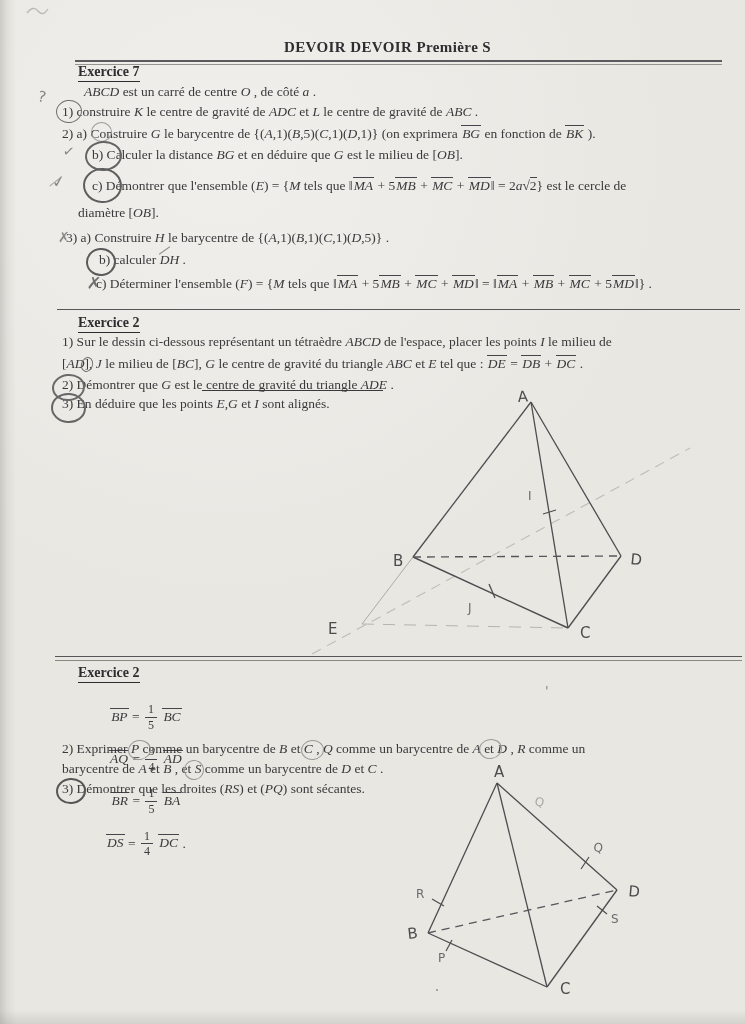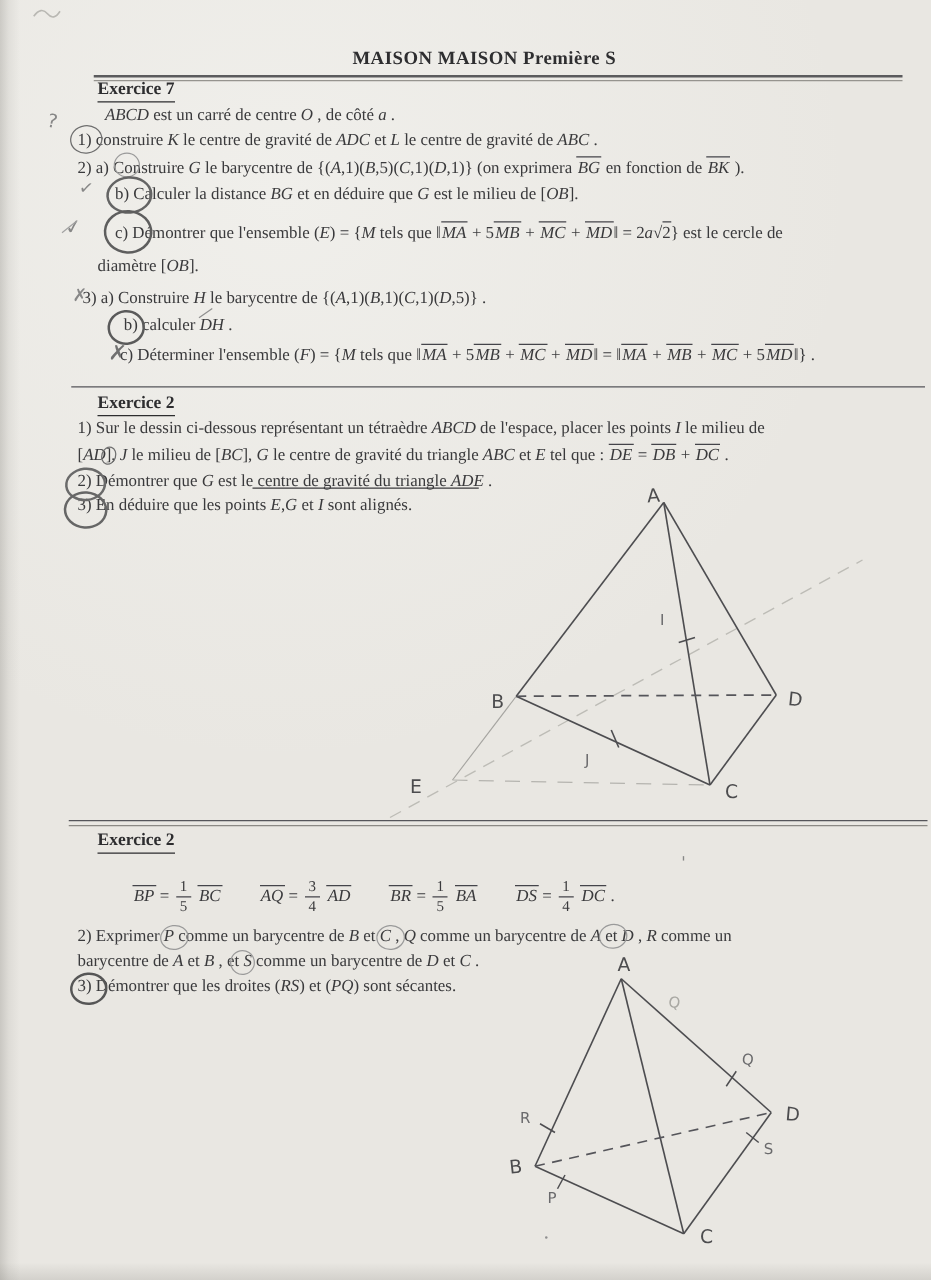--- a/index.html
+++ b/index.html
@@ -28,40 +28,40 @@
   .exhead{font-weight:bold;font-size:14px;color:#2d2d2f;
     border-bottom:1.4px solid #2d2d2f;padding-bottom:1px;}
   .line{font-size:13.5px;white-space:nowrap;color:#3a3a3c;}
   .line em{font-style:italic;}
   .vec{display:inline-block;font-style:italic;border-top:1.1px solid #44444a;padding:0 1px;line-height:1.15;}
   .sqb{display:inline-block;border-top:1.1px solid #44444a;line-height:1.15;}
   .ul{border-bottom:1.2px solid #3a3a3c;padding-bottom:19px;}
   .frac{display:inline-block;vertical-align:-8px;text-align:center;font-size:12px;line-height:1.05;margin:0 2px;}
   .frac .num{display:block;border-bottom:1px solid #44444a;padding:0 3px 1px;}
   .frac .den{display:block;padding-top:1px;}
-  .formula-row{display:flex;gap:30px;font-size:13.5px;align-items:center;}
+  .formula-row{display:flex;gap:14px;font-size:13.5px;align-items:center;flex-direction:column;}
   
   .pcircle{border-style:solid;border-color:#6e6e6e;border-radius:50%;background:transparent;}
   .pmark{font-family:"DejaVu Sans",sans-serif;color:#878787;}
   .pline{border-top:1.4px solid #8f8f8f;}
   
   .dlabel{font-family:"DejaVu Sans",sans-serif;fill:#4c4c4e;font-size:15px;}
   .dlabel.small{font-size:12px;fill:#6a6a6c;}
   .dlabel.faint{fill:#a9a8a3;}
 </style>
 </head>
 <body>
 
 <div class="page">
 
   <svg class="abs" style="left:24px;top:2px;" width="26" height="16">
     <path d="M3,11 Q9,3 14,9 T24,7" fill="none" stroke="#b9b8b3" stroke-width="1.3"></path>
   </svg>
 
-  <div class="abs title">MAISON MAISON   Première S</div>
+  <div class="abs title">DEVOIR DEVOIR   Première S</div>
   <div class="abs rule-double"></div>
 
   <div class="abs exhead" style="left:78px;top:64px;">Exercice 7</div>
 
   <div class="abs line" style="left:84px;top:84px;"><em>ABCD</em>  est un carré de centre  <em>O</em> , de côté  <em>a</em> .</div>
   <div class="abs line" style="left:62px;top:104px;">1) construire  <em>K</em>  le centre de gravité de  <em>ADC</em>  et  <em>L</em>  le centre de gravité de  <em>ABC</em> .</div>
   <div class="abs line" style="left:62px;top:125px;">2) a) Construire  <em>G</em>  le barycentre de  {(<em>A</em>,1)(<em>B</em>,5)(<em>C</em>,1)(<em>D</em>,1)}  (on exprimera  <span class="vec">BG</span>  en fonction de  <span class="vec">BK</span> ).</div>
   <div class="abs line" style="left:92px;top:147px;">b) Calculer la distance  <em>BG</em>  et en déduire que  <em>G</em>  est le milieu de  [<em>OB</em>].</div>
   <div class="abs line" style="left:92px;top:177px;">c) Démontrer que l'ensemble  (<em>E</em>) = {<em>M</em>  tels que  ‖<span class="vec">MA</span> + 5<span class="vec">MB</span> + <span class="vec">MC</span> + <span class="vec">MD</span>‖ = 2<em>a</em>√<span class="sqb">2</span>}  est le cercle de</div>
   <div class="abs line" style="left:78px;top:205px;">diamètre  [<em>OB</em>].</div>

